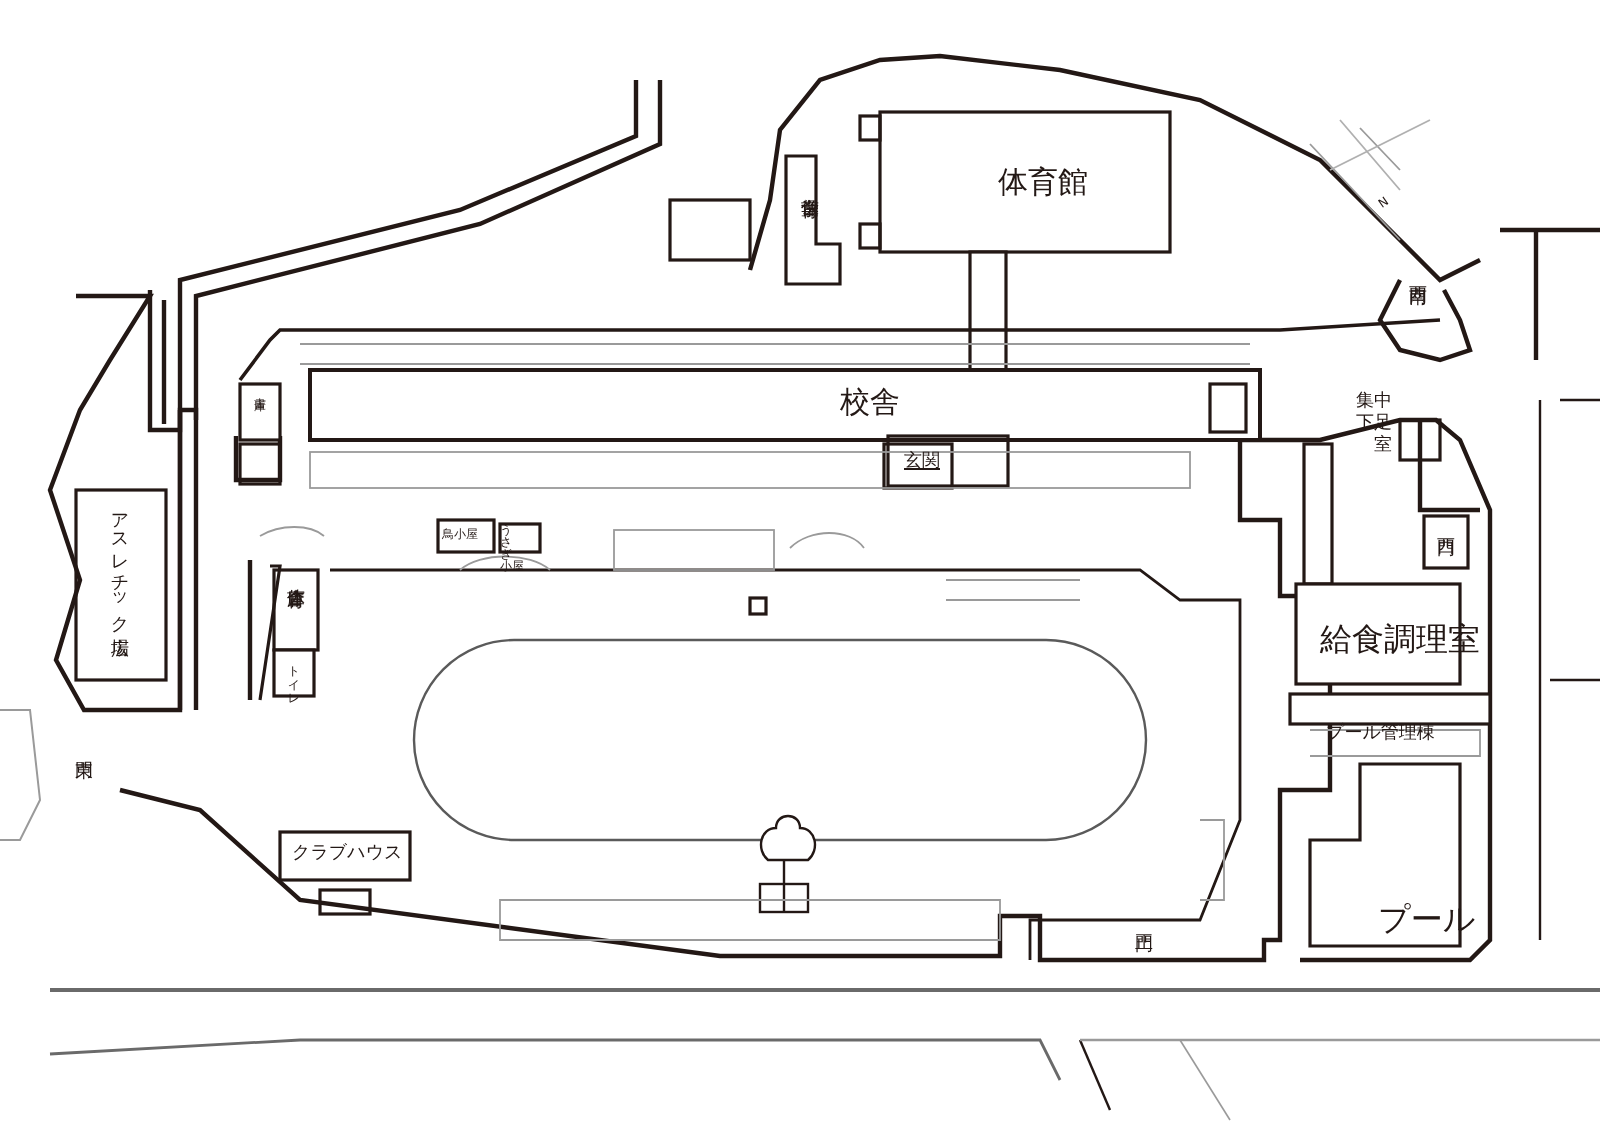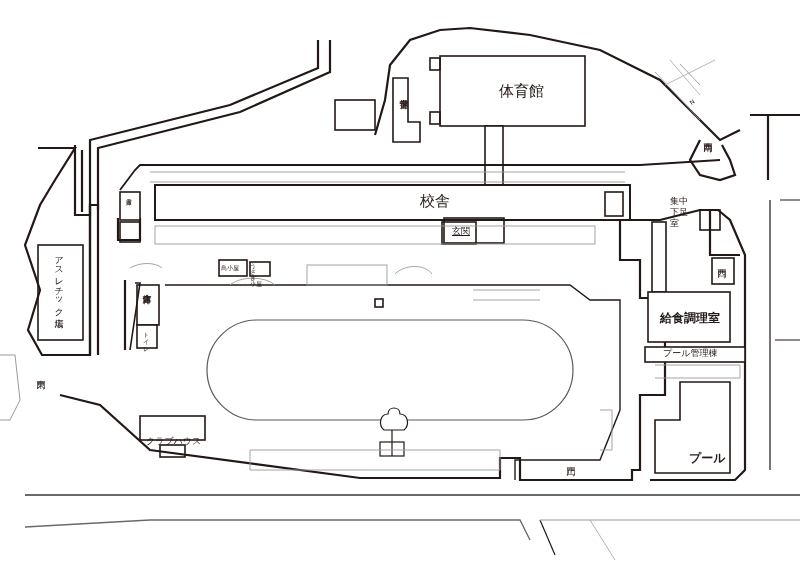--- a/index.html
+++ b/index.html
@@ -1,21 +1,21 @@
 <!DOCTYPE html>
 <html><head>
 <meta charset="utf-8">
 <style>
   html, body { margin:0; padding:0; background:#ffffff; }
   body { width:800px; height:566px; overflow:hidden; position:relative; font-family:"DejaVu Sans", sans-serif; }
   svg { position:absolute; left:0; top:0; }
   .lbl { position:absolute; color:#231815; font-family:"DejaVu Sans", sans-serif; line-height:1; white-space:nowrap; }
   .vert { writing-mode:vertical-rl; text-orientation:upright; letter-spacing:0; }
   .big { font-size:15px; }
-  .mid { font-size:12px;font-weight:bold; }
+  .mid { font-size:16px; }
   .sm { font-size:9px; }
   .xs { font-size:6px; }
 </style>
 </head>
 <body>
 
 <svg width="800" height="566" viewBox="0 0 800 566">
   <g fill="none" stroke="#231815" stroke-width="2.2" stroke-linejoin="miter">
 
     <path d="M75,145 L75,215 L90,215 L90,140 L230,105 L318,68 L318,40"></path>
@@ -120,25 +120,25 @@
     <path d="M670,60 L700,95 M665,85 L715,60" stroke="#b0b0b0"></path>
     <path d="M600,410 L612,410 L612,450 L600,450"></path>
     <path d="M473,290 L540,290 M473,300 L540,300"></path>
   </g>
 </svg>
 
 <div class="lbl big" style="left:488px;top:84px;margin-left:11px;">体育館</div>
 <div class="lbl sm vert" style="left:399px;top:92px;">学童保育</div>
 <div class="lbl big" style="left:381px;top:194px;margin-left:39px;">校舎</div>
 <div class="lbl sm" style="left:452px;top:227px;text-decoration:underline;">玄関</div>
-<div class="lbl sm" style="left:670px;top:196px;width:26px;white-space:normal;text-align:left;line-height:11px;">集中下足室</div>
+<div class="lbl sm" style="left:670px;top:196px;width:26px;white-space:normal;text-align:right;line-height:11px;">集中下足室</div>
 <div class="lbl mid" style="left:660px;top:312px;">給食調理室</div>
-<div class="lbl sm" style="left:663px;top:349px;text-align:right;">プール管理棟</div>
+<div class="lbl sm" style="left:663px;top:363px;text-align:right;">プール管理棟</div>
 <div class="lbl mid" style="left:689px;top:452px;">プール</div>
-<div class="lbl sm" style="left:146px;top:437px;">クラブハウス</div>
+<div class="lbl sm" style="left:146px;top:423px;">クラブハウス</div>
 <div class="lbl sm vert" style="left:142px;top:287px;">体育倉庫</div>
 <div class="lbl xs vert" style="left:143px;top:328px;">トイレ</div>
 <div class="lbl xs" style="left:221px;top:265px;">鳥小屋</div>
 <div class="lbl xs" style="left:250px;top:263px;width:12px;white-space:normal;line-height:6px;">うさぎ小屋</div>
 <div class="lbl xs vert" style="left:126px;top:194px;">書庫</div>
 <div class="lbl sm vert" style="left:54px;top:250px;">アスレチック広場</div>
 
 <div class="lbl sm vert" style="left:36px;top:373px;">東門</div>
 <div class="lbl sm vert" style="left:566px;top:460px;">正門</div>
 <div class="lbl sm vert" style="left:717px;top:262px;">西門</div>

